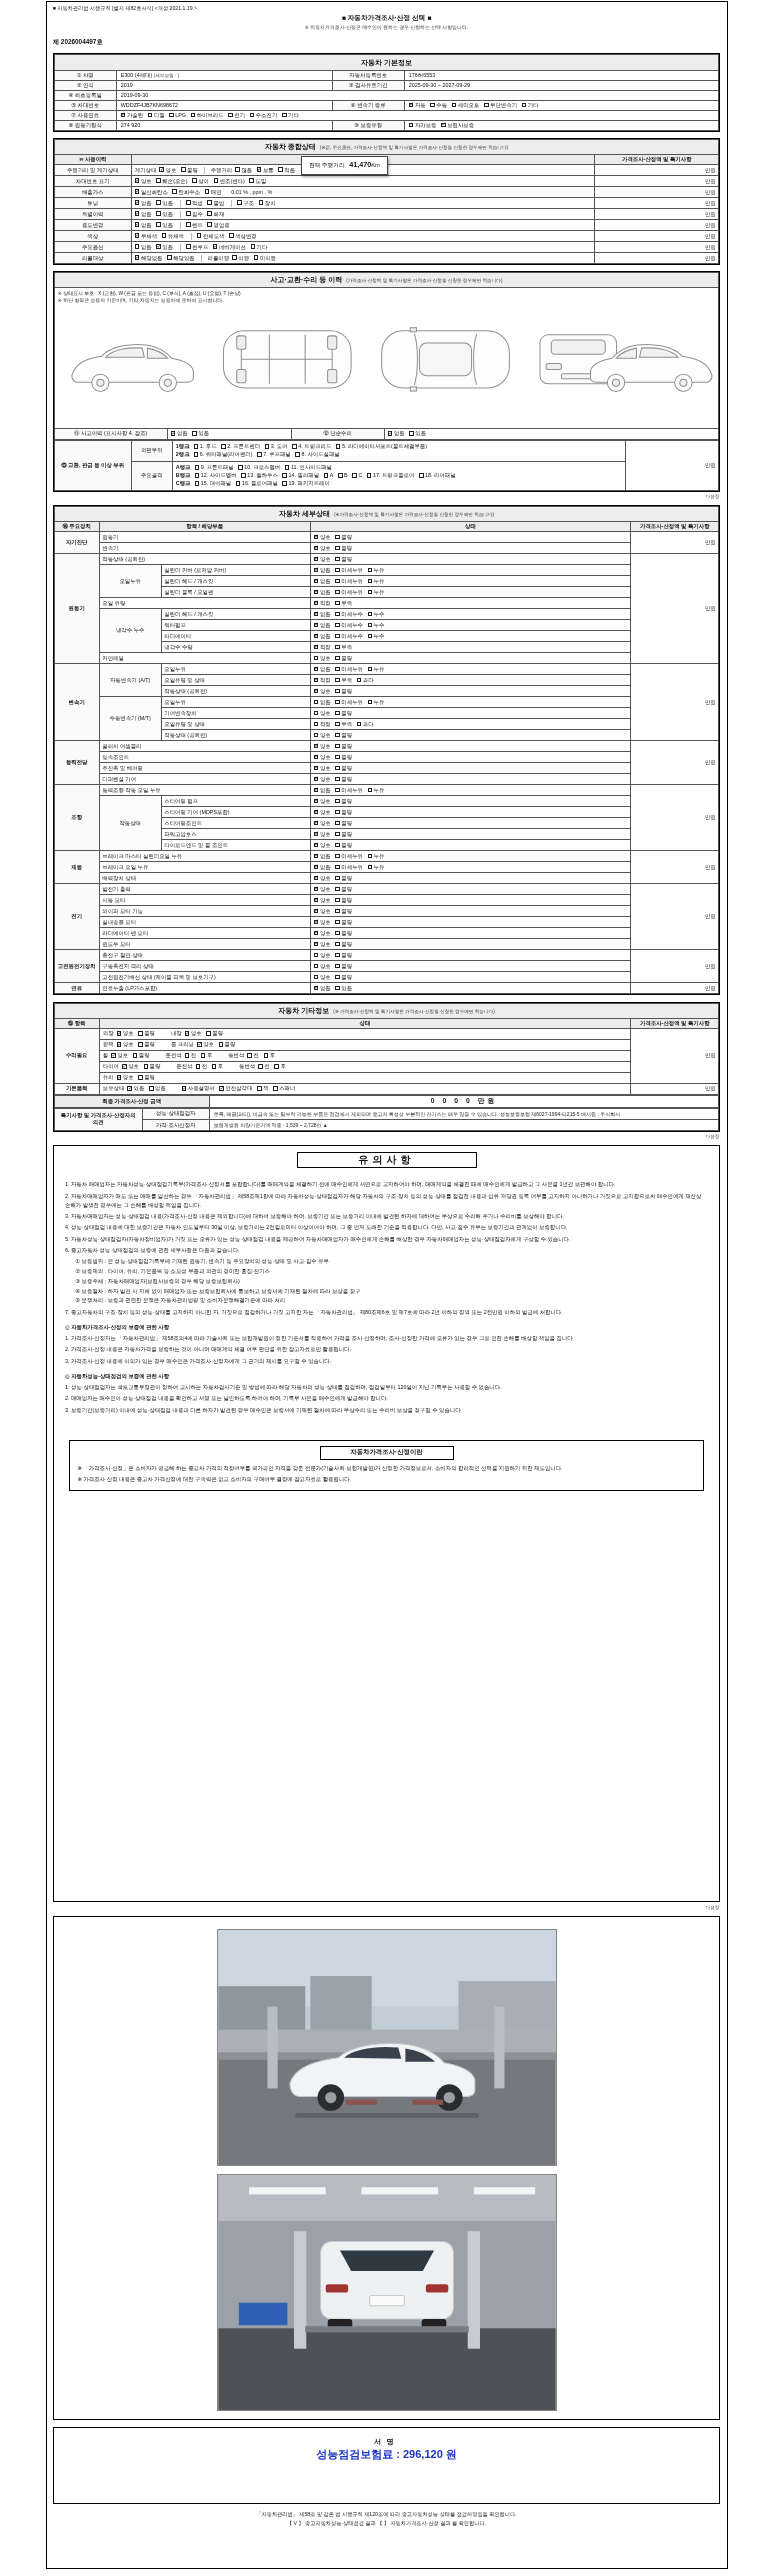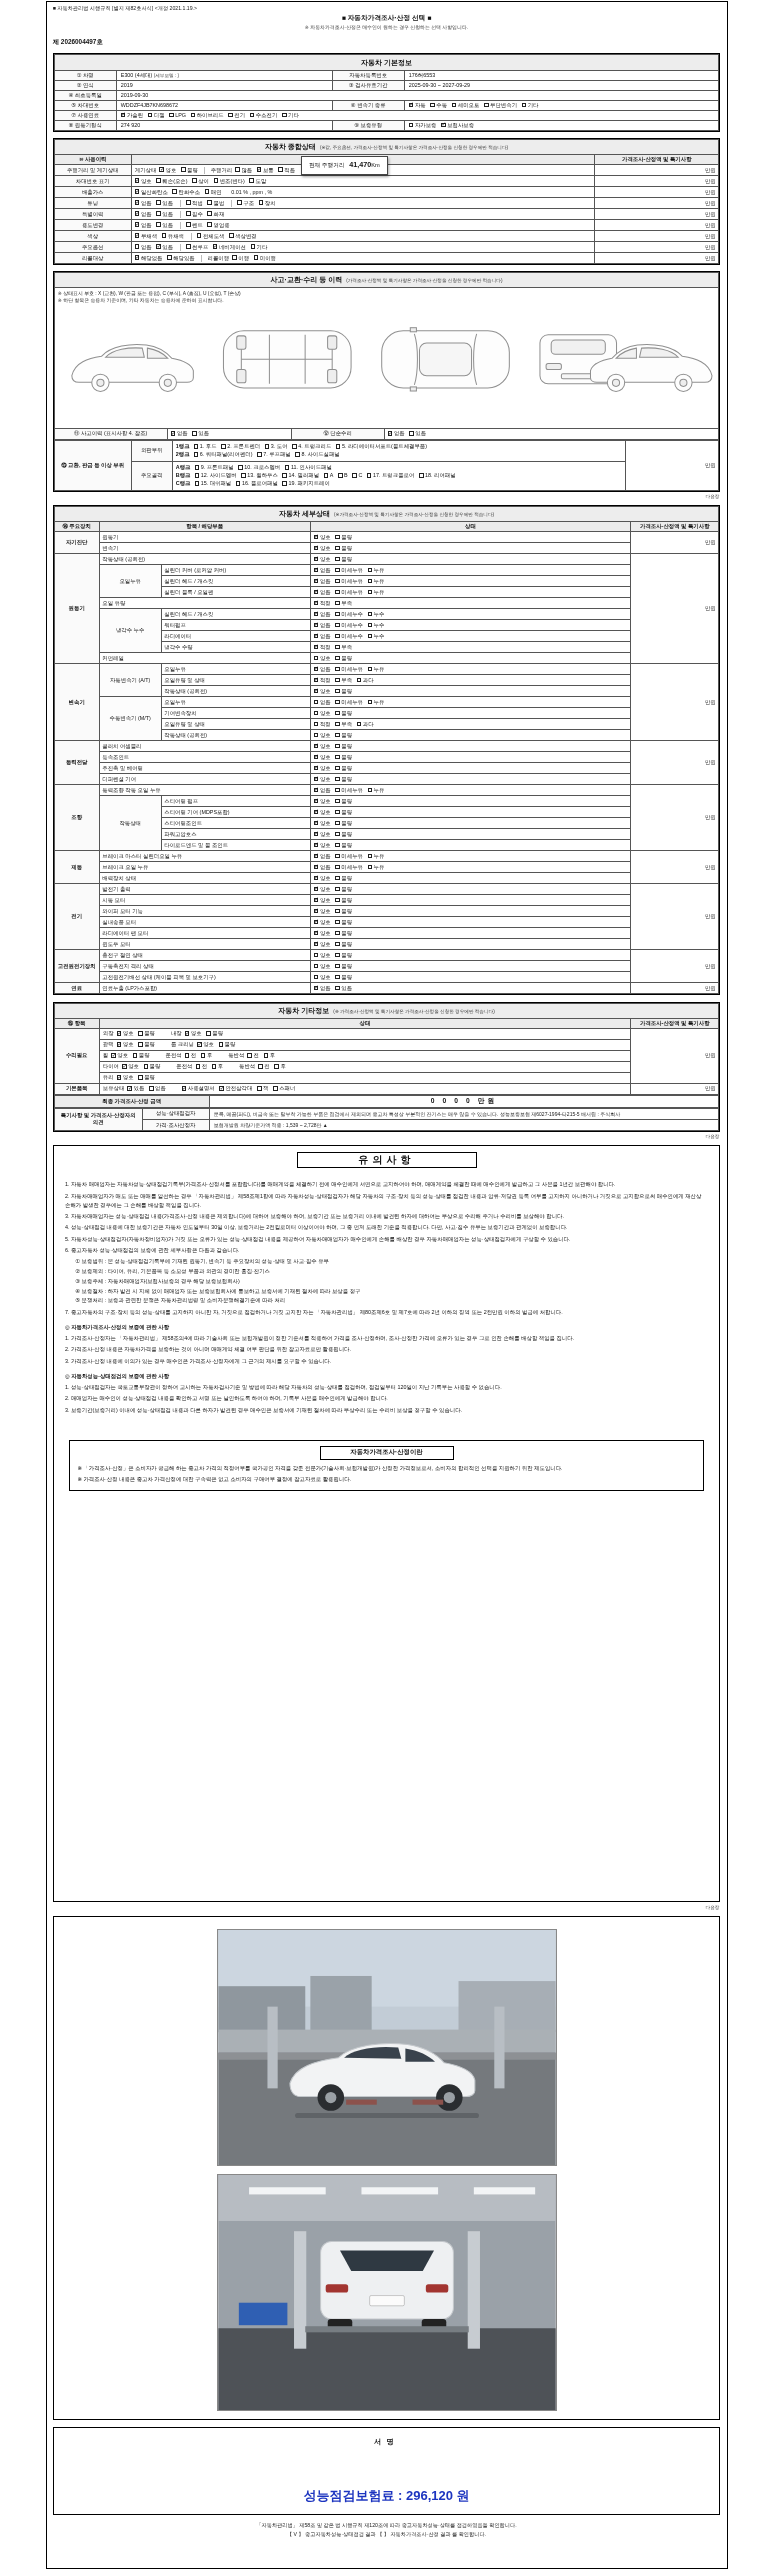--- a/index.html
+++ b/index.html
@@ -44,21 +44,21 @@
   .np{margin:2.6px 0}
   .nsub{margin:1px 0 1px 10.3px}
   .nh{font-weight:bold;margin:6.2px 0 2.1px}
   .innerbox{border:0.8px solid #000;margin:13.4px 15.5px 3.1px;padding:4.1px 7.2px}
   .innerbox-title{width:134px;margin:1px auto 4.1px;border:0.5px solid #000;text-align:center;font-weight:bold;font-size:6.4px;padding:1.5px}
   .photoswrap{padding:4.1px 0 8.2px}
   .photos-title{text-align:center;font-weight:bold;font-size:7.2px;padding:3.1px;border-bottom:0.5px solid #555;letter-spacing:1.5px}
   .photo{display:block;margin:8.2px auto 0;border:0.5px solid #888;background:#ccc}
   .sig{min-height:77px;position:relative;padding:9px}
   .sig-title{text-align:center;font-weight:bold;font-size:7.2px;letter-spacing:5.2px}
-  .sig-fee{text-align:center;margin-top:40px;color:#1d35c0;font-size:13px;font-weight:bold}
+  .sig-fee{text-align:center;color:#1d35c0;font-size:11px;font-weight:bold}
   .footer{text-align:center;font-size:5.2px;margin-top:6.2px;line-height:1.7;color:#222}
   .opiniontext{font-size:5px;color:#222;padding:2.1px 4.1px}
   .finalval{text-align:center;font-weight:bold;font-size:6.7px;letter-spacing:3.1px}
   .statecell{padding:1.5px 3.1px}
   .devcell{text-align:center;font-weight:bold;background:#fafafa}
   .subcell{text-align:center;background:#fcfcfc}
   .seg{display:inline-block;margin-right:11.3px}
 </style>
 </head>
 <body>

